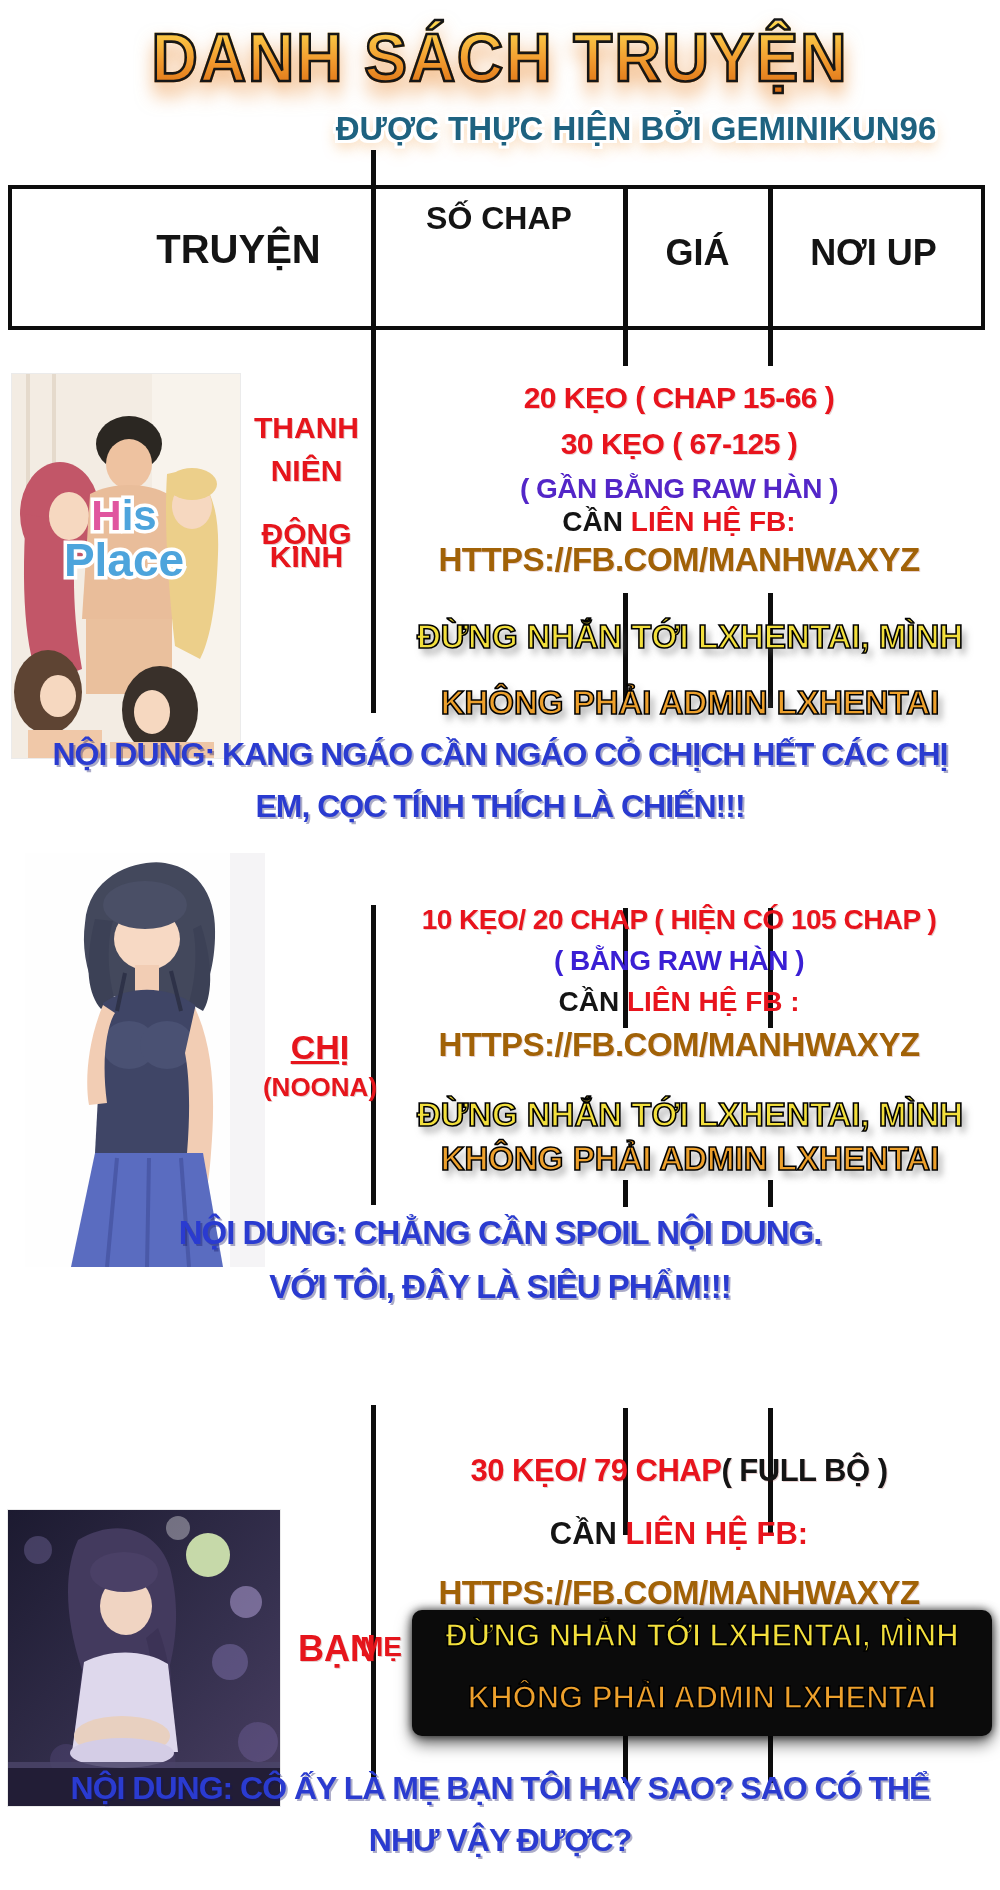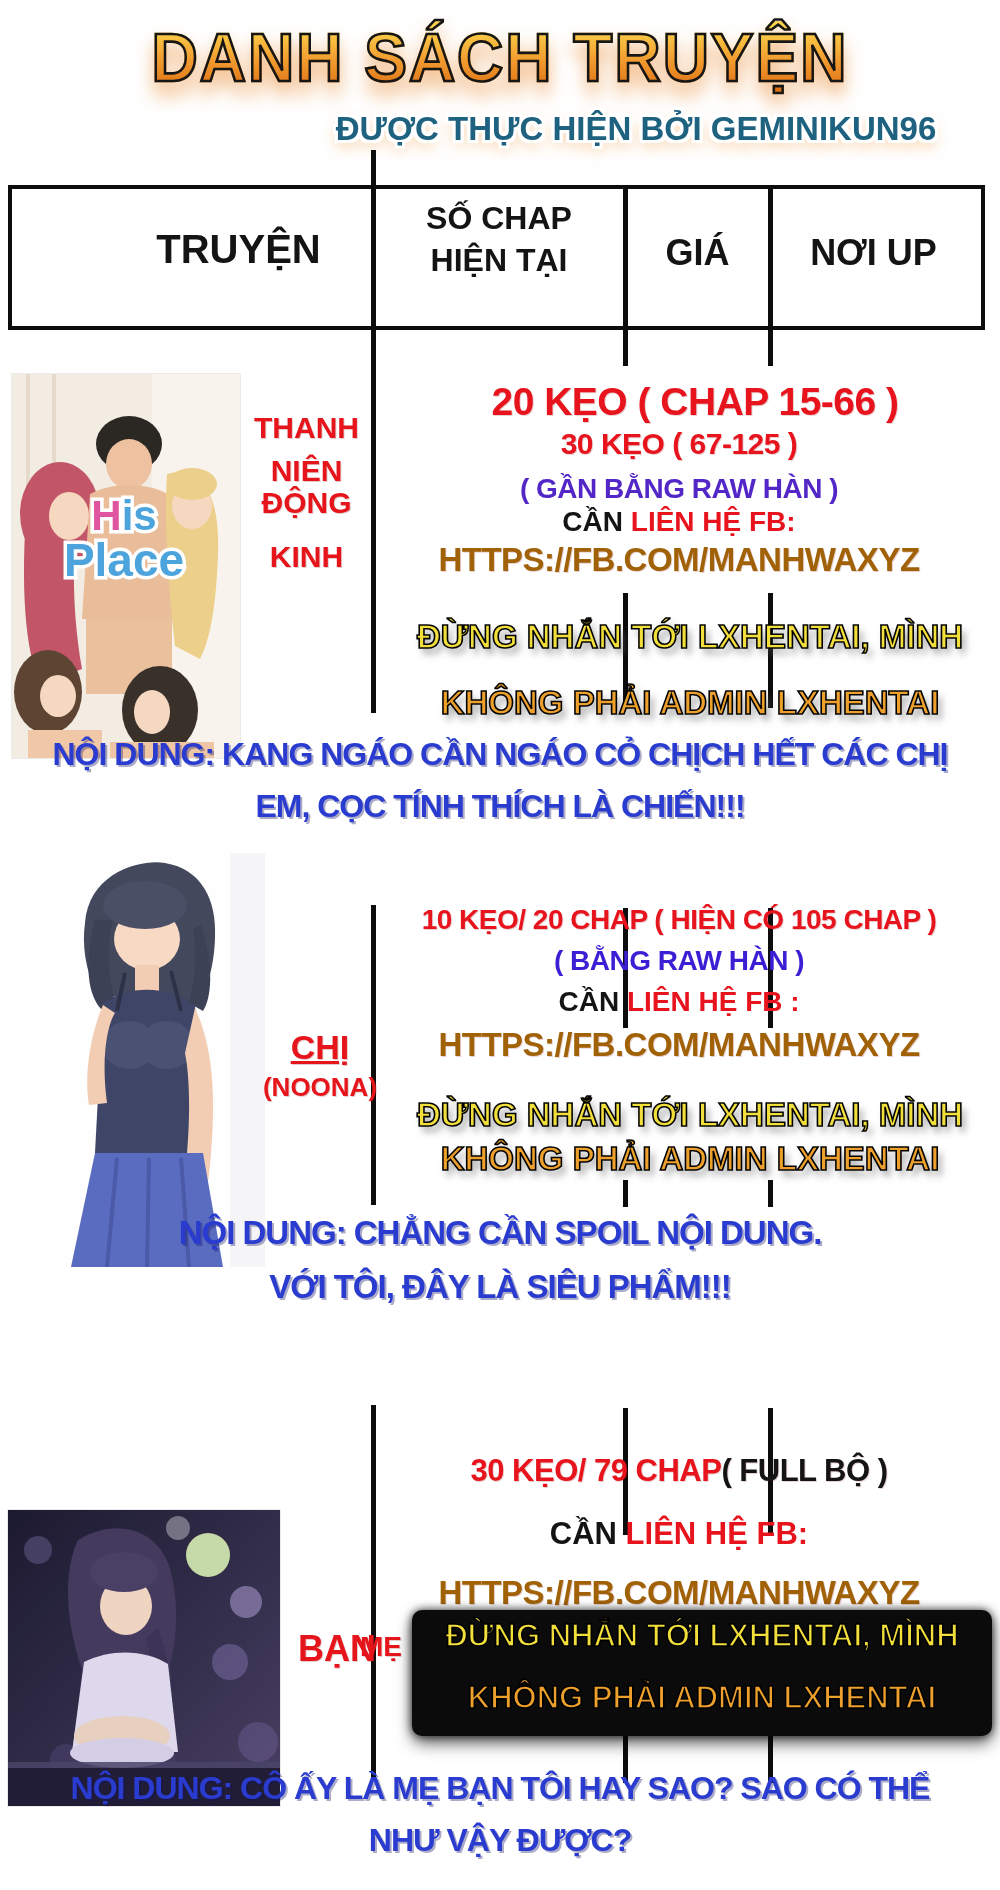--- a/index.html
+++ b/index.html
@@ -53,21 +53,20 @@
 <body>
 
 <div id="page">
 
   <div class="abs ctr page-title" style="left:90px;top:24px;width:820px;">DANH SÁCH TRUYỆN</div>
   <div class="abs ctr page-subtitle" style="left:280px;top:112px;width:712px;">ĐƯỢC THỰC HIỆN BỞI GEMINIKUN96</div>
 
   <div class="abs hdr-box" style="left:8px;top:185px;width:969px;height:137px;"></div>
   <div class="abs ctr hdr-label" style="left:8px;top:228px;width:365px;font-size:40px;padding-left:48px;">TRUYỆN</div>
   <div class="abs ctr hdr-label" style="left:373px;top:202px;width:252px;font-size:32px;">SỐ CHAP</div>
-  <div class="abs ctr hdr-label" style="left:373px;top:244px;width:252px;font-size:32px;">HIỆN TẠI</div>
   <div class="abs ctr hdr-label" style="left:625px;top:234px;width:145px;font-size:36px;">GIÁ</div>
   <div class="abs ctr hdr-label" style="left:770px;top:234px;width:207px;font-size:36px;">NƠI UP</div>
 
   <div class="vline" style="left:371px;top:150px;height:563px;"></div>
   <div class="vline" style="left:371px;top:905px;height:300px;"></div>
   <div class="vline" style="left:371px;top:1405px;height:373px;"></div>
 
   <div class="vline" style="left:623px;top:187px;height:179px;"></div>
   <div class="vline" style="left:623px;top:593px;height:115px;"></div>
   <div class="vline" style="left:623px;top:908px;height:120px;"></div>
@@ -104,24 +103,24 @@
       <ellipse cx="148" cy="336" rx="38" ry="44" fill="#39302a"></ellipse>
       <ellipse cx="140" cy="338" rx="18" ry="22" fill="#f6d8c0"></ellipse>
       <rect x="98" y="368" width="104" height="16" fill="#eec6a6"></rect>
       <text x="112" y="156" font-size="42" font-weight="bold" text-anchor="middle" fill="#4da4dc" stroke="#ffffff" stroke-width="7" paint-order="stroke"><tspan fill="#e0559f">H</tspan><tspan>is</tspan></text>
       <text x="112" y="202" font-size="46" font-weight="bold" text-anchor="middle" fill="#4da4dc" stroke="#ffffff" stroke-width="7" paint-order="stroke">Place</text>
     </svg>
   </div>
 
   <div class="abs ctr row-title" style="left:240px;top:412px;width:133px;font-size:30px;">THANH</div>
   <div class="abs ctr row-title" style="left:240px;top:455px;width:133px;font-size:30px;">NIÊN</div>
-  <div class="abs ctr row-title" style="left:240px;top:487px;width:133px;font-size:30px;">ĐỘNG</div>
+  <div class="abs ctr row-title" style="left:240px;top:518px;width:133px;font-size:30px;">ĐỘNG</div>
   <div class="abs ctr row-title" style="left:240px;top:541px;width:133px;font-size:30px;">KINH</div>
 
-  <div class="abs ctr price red" style="left:389px;top:382px;width:612px;font-size:39px;">20 KẸO ( CHAP 15-66 )</div>
+  <div class="abs ctr price red" style="left:373px;top:382px;width:612px;font-size:30px;">20 KẸO ( CHAP 15-66 )</div>
   <div class="abs ctr price red" style="left:373px;top:428px;width:612px;font-size:30px;">30 KẸO ( 67-125 )</div>
   <div class="abs ctr note-purple" style="left:373px;top:474px;width:612px;font-size:28px;">( GẦN BẰNG RAW HÀN )</div>
   <div class="abs ctr" style="left:373px;top:507px;width:612px;font-size:28px;font-weight:900;"><span class="blk">CẦN</span>&nbsp;<span class="red">LIÊN HỆ FB:</span></div>
   <div class="abs ctr linktxt" style="left:373px;top:543px;width:612px;font-size:33px;">HTTPS://FB.COM/MANHWAXYZ</div>
 
   <div class="abs ctr warn warn-y" style="left:395px;top:620px;width:590px;font-size:33px;">ĐỪNG NHẮN TỚI LXHENTAI, MÌNH</div>
   <div class="abs ctr warn warn-o" style="left:395px;top:686px;width:590px;font-size:33px;">KHÔNG PHẢI ADMIN LXHENTAI</div>
 
   <div class="abs ctr summary" style="left:0px;top:738px;width:1000px;font-size:32px;">NỘI DUNG: KANG NGÁO CẦN NGÁO CỎ CHỊCH HẾT CÁC CHỊ</div>
   <div class="abs ctr summary" style="left:0px;top:790px;width:1000px;font-size:32px;">EM, CỌC TÍNH THÍCH LÀ CHIẾN!!!</div>

